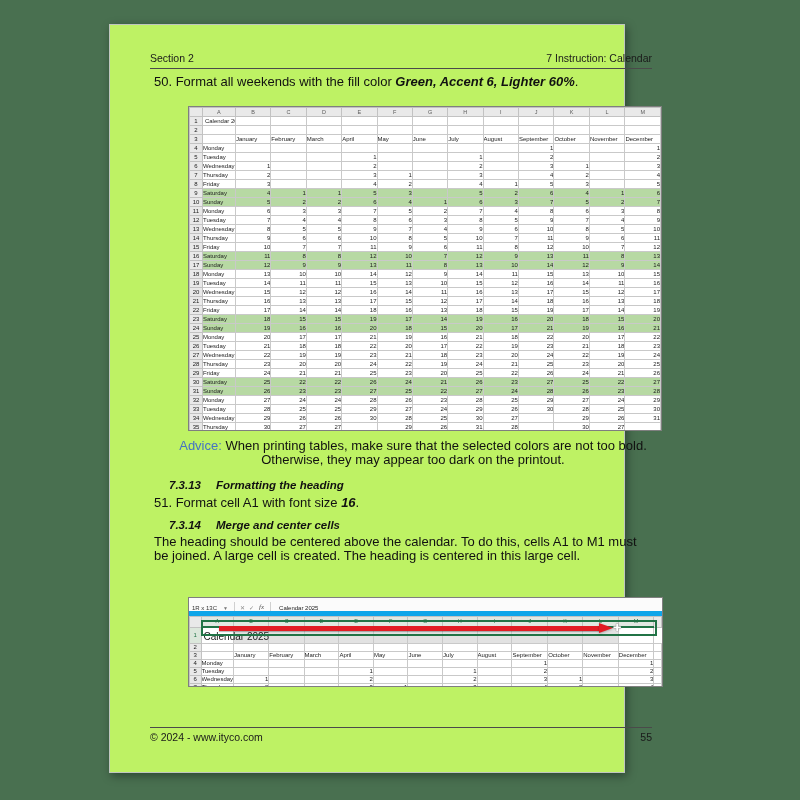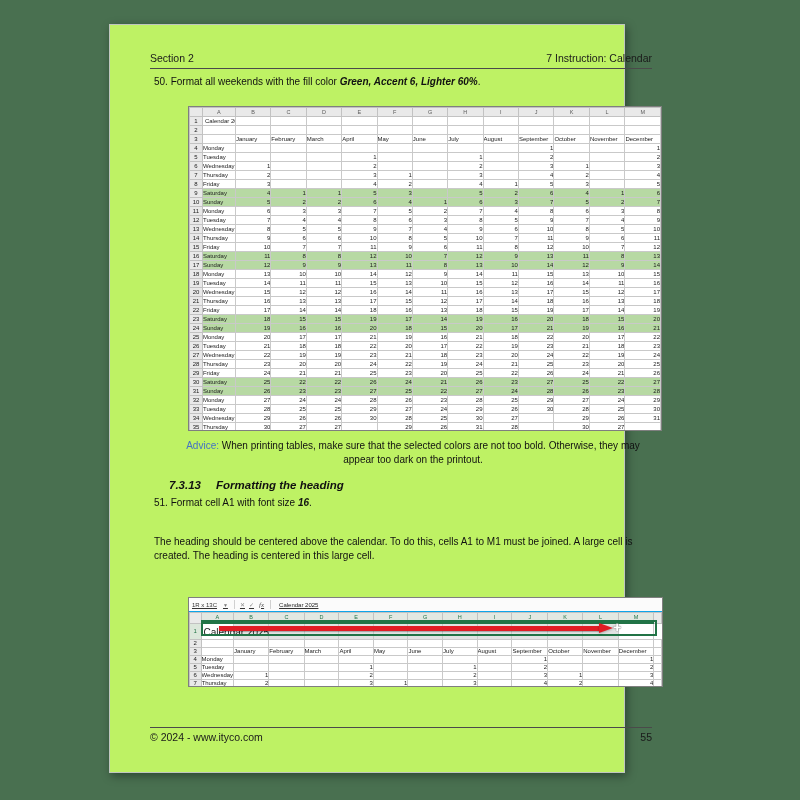--- a/index.html
+++ b/index.html
@@ -19,21 +19,21 @@
   
   .doc-header{
     left:40px;top:27px;width:502px;display:flex;justify-content:space-between;
     font-size:10.5px;color:#1a1a1a;border-bottom:1px solid #4a4a4a;padding-bottom:4px;
   }
   .doc-footer-rule{left:40px;top:702px;width:502px;border-top:1px solid #4a4a4a;}
   .doc-footer{
     left:40px;top:706px;width:502px;display:flex;justify-content:space-between;
     font-size:10.5px;color:#1a1a1a;
   }
-  .body-text{font-size:10px;color:#111;line-height:13.5px;}
+  .body-text{font-size:13px;color:#111;line-height:13.5px;}
   .step{left:44px;width:500px;}
   .advice-block{left:60px;width:486px;text-align:center;}
   .advice-label{color:#4472c4;}
   .sec-heading{
     left:44px;width:500px;font-size:11.5px;font-weight:bold;font-style:italic;color:#111;
     display:flex;
     text-align:center;
   }
   .sec-heading .sec-num{width:62px;flex:0 0 auto;}
   
@@ -53,22 +53,22 @@
   td.mon{text-align:left;padding-left:2px;font-weight:bold;font-size:5.5px;}
   td.band{background:#d9d9d9;}
   tr.weekend td:not(.gut){background:#b7d9a3;}
   td.a1cell{overflow:visible;position:relative;}
   td.a1cell span{position:absolute;left:2px;top:0;white-space:nowrap;}
   
   .sheet-big{left:78px;top:81px;width:474px;height:325px;}
   
   .sheet-small{left:78px;top:572px;width:475px;height:90px;position:absolute;}
   .fx-bar{
-    height:13px;display:flex;align-items:center;background:#fbfbfb;
-    border-bottom:1px solid #0ea5e9;font-size:6px;color:#333;text-decoration:underline;
+    height:13px;display:flex;align-items:flex-end;background:#fbfbfb;
+    border-bottom:5px solid #0ea5e9;font-size:6px;color:#333;
   }
   .fx-bar .namebox{padding-left:3px;width:28px;}
   .fx-bar .chev{color:#777;font-size:5px;padding:0 3px;}
   .fx-bar .vsep{width:1px;height:9px;background:#d0d0d0;margin:0 3px;}
   .fx-bar .icn{color:#8a8a8a;padding:0 2px;font-size:6px;}
   .fx-bar .fx{font-style:italic;font-family:"Liberation Serif",serif;color:#555;padding:0 3px;font-size:7px;}
   .fx-bar .formula{padding-left:5px;color:#1c1c1c;}
   table.grid.small th{height:9px;line-height:9px;}
   table.grid.small th.selcol{color:#217346;background:#e2e8e2;border-bottom:2px solid #217346;}
   table.grid.small td{height:7px;line-height:7px;}
@@ -708,20 +708,24 @@
 
   <div class="abs advice-block body-text" style="top:414px;"><span class="advice-label">Advice:</span><span> When printing tables, make sure that the selected colors are not too bold. Otherwise, they may appear too dark on the printout.</span></div>
 
   <div class="abs sec-heading" style="top:454px;">
     <span class="sec-num">7.3.13</span>
     <span>Formatting the heading</span>
   </div>
 
   <div class="abs step body-text" style="top:471px;"><span>51. Format cell A1 with font size </span><b><i>16</i></b><span>.</span></div>
 
+  <div class="abs sec-heading" style="top:494px;">
+    <span class="sec-num">7.3.14</span>
+    <span>Merge and center cells</span>
+  </div>
 
   <div class="abs step body-text" style="top:510px;">The heading should be centered above the calendar. To do this, cells A1 to M1 must be joined. A large cell is created. The heading is centered in this large cell.</div>
 
 
   <div class="sheet sheet-small">
     <div class="fx-bar">
       <span class="namebox">1R x 13C</span>
       <span class="chev">▼</span>
       <span class="vsep"></span>
       <span class="icn">✕</span>

